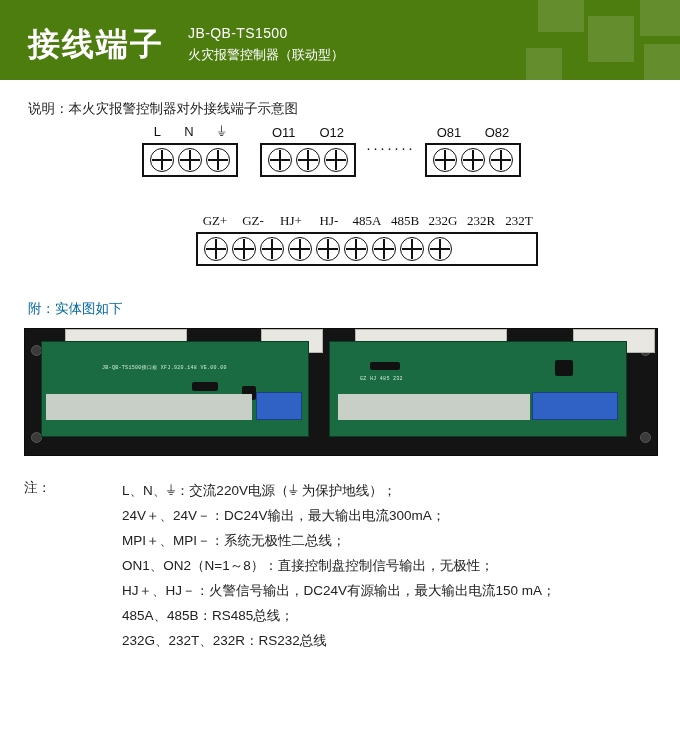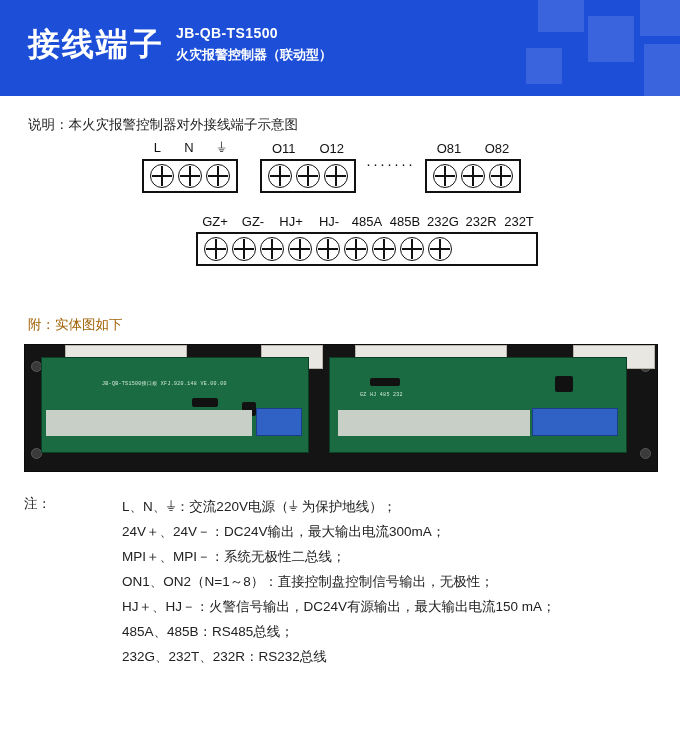--- a/index.html
+++ b/index.html
@@ -8,39 +8,39 @@
     background:#ffffff;
     font-family:"Liberation Sans","DejaVu Sans",sans-serif;
     color:#222;
     -webkit-font-smoothing:antialiased;
   }
   .page{width:680px;position:relative;overflow:hidden;}
 
   
   .header{
     position:relative;
-    height:96px;
-    background:#1d4ed8;
+    height:80px;
+    background:#4d7c0f;
     overflow:hidden;
   }
   .header .sq{position:absolute;background:rgba(255,255,255,0.13);}
   .header .sq1{width:46px;height:46px;right:96px;top:-14px;}
   .header .sq2{width:46px;height:46px;right:46px;top:16px;}
   .header .sq3{width:46px;height:46px;right:-6px;top:-10px;}
   .header .sq4{width:36px;height:36px;right:118px;top:48px;}
   .header .sq5{width:60px;height:60px;right:-24px;top:44px;}
   .header-inner{position:relative;display:flex;align-items:center;height:88px;padding-left:28px;}
   .h-title{
     font-size:32px;
     font-weight:bold;
     color:#ffffff;
     letter-spacing:2px;
     line-height:1;
   }
-  .h-sub{margin-left:12px;color:#ffffff;line-height:1.45;font-weight:bold;}
+  .h-sub{margin-left:24px;color:#ffffff;line-height:1.45;}
   .h-sub .model{font-size:14px;letter-spacing:.4px;}
   .h-sub .desc{font-size:13px;margin-top:3px;}
 
   
   .content{padding:0 24px;}
   .note-line{
     font-size:13.5px;
     color:#222;
     margin:20px 0 6px 4px;
   }
@@ -70,25 +70,25 @@
     content:"";position:absolute;background:#111;
   }
   .term:before{left:50%;top:1px;bottom:1px;width:1.5px;margin-left:-0.75px;}
   .term:after{top:50%;left:1px;right:1px;height:1.5px;margin-top:-0.75px;}
   .gap-dots{
     font-size:15px;letter-spacing:2px;color:#111;
     align-self:center;
     padding:0 10px 6px 10px;
   }
   .spacer{width:22px;}
-  .row2{margin-left:172px;margin-top:21px;}
+  .row2{margin-left:172px;margin-top:36px;font-family:Liberation Serif, serif;}
   .row2 .labels span{width:38px;text-align:center;}
 
   
-  .photo-cap{font-size:13.5px;margin:26px 0 10px 4px;color:#a16207;}
+  .photo-cap{font-size:13.5px;margin:26px 0 10px 4px;color:#0369a1;}
   .board{
     position:relative;
     width:632px;height:126px;
     background:#141414;
     border:1px solid #0b0b0b;
     overflow:hidden;
   }
   .pcb{
     position:absolute;top:12px;height:94px;
     background:linear-gradient(#1d6b43,#14built);

